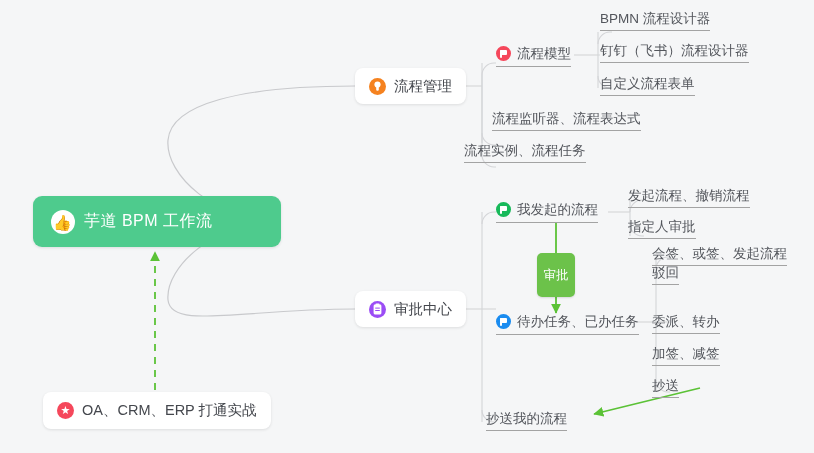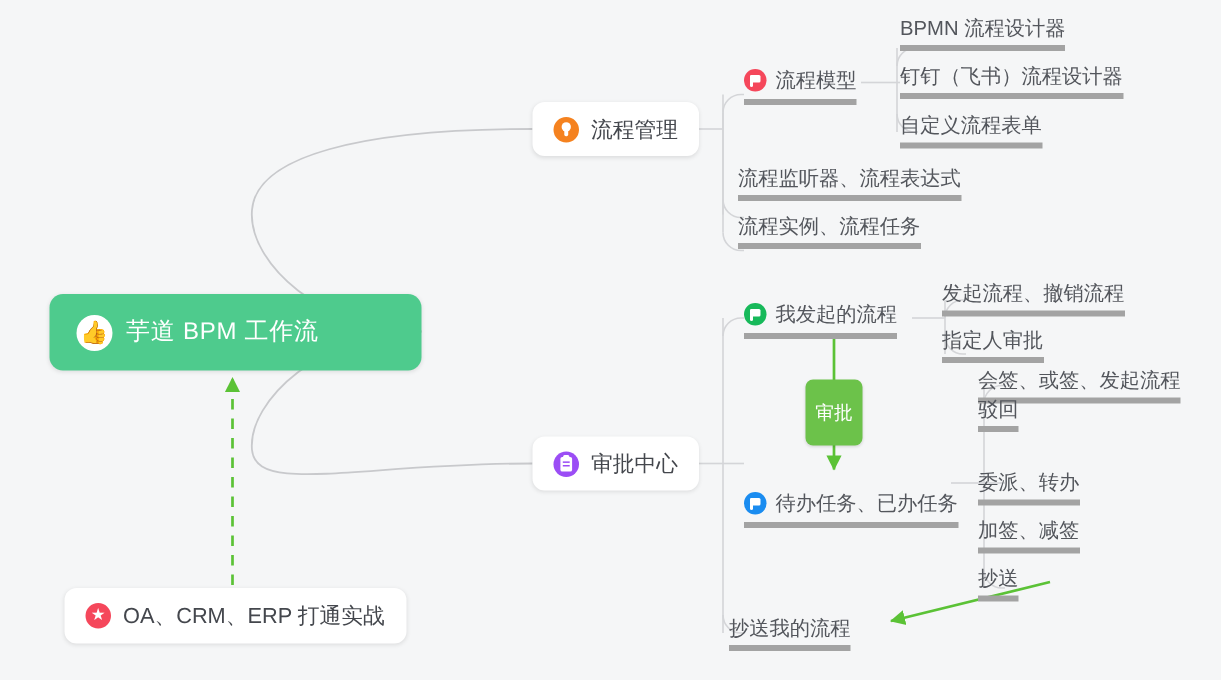--- a/index.html
+++ b/index.html
@@ -39,21 +39,21 @@
     display:flex;align-items:center;justify-content:center;
     color:#fff;font-size:12.5px;
     box-shadow:0 1px 2px rgba(0,0,0,.12);
   }
 
   
   .leaf{
     display:flex;align-items:flex-end;gap:6px;
     color:#53565c;font-size:13.5px;
     padding-bottom:3px;
-    border-bottom:4px solid #a3a3a3;
+    border-bottom:1px solid #a3a3a3;
     line-height:17px;
   }
   .leaf.flagged{align-items:center;padding-bottom:4px;}
   .leaf .txt{display:block;}
 
   
   .ic{flex:0 0 auto;display:inline-block;position:relative;}
 
   .ic-thumb{width:24px;height:24px;border-radius:50%;background:#ffffff;}
   .ic-thumb .g{
@@ -177,21 +177,21 @@
   <div class="node leaf" style="left:600px;top:42px;">
     <span class="txt">钉钉（飞书）流程设计器</span>
   </div>
   <div class="node leaf" style="left:600px;top:75px;">
     <span class="txt">自定义流程表单</span>
   </div>
 
   <div class="node leaf" style="left:492px;top:110px;">
     <span class="txt">流程监听器、流程表达式</span>
   </div>
-  <div class="node leaf" style="left:492px;top:142px;">
+  <div class="node leaf" style="left:464px;top:142px;">
     <span class="txt">流程实例、流程任务</span>
   </div>
 
   <div class="node card" style="left:355px;top:291px;">
     <span class="ic ic-round" style="background:#9b4df5;">
       <svg width="17" height="17" viewBox="0 0 17 17">
         <rect x="4.6" y="3.6" width="7.8" height="9.8" rx="1.3" fill="#fff"></rect>
         <rect x="6.4" y="2.4" width="4.2" height="2.2" rx="1" fill="#fff"></rect>
         <rect x="6.2" y="6.6" width="4.6" height="1" fill="#9b4df5"></rect>
         <rect x="6.2" y="9" width="4.6" height="1" fill="#9b4df5"></rect>
@@ -205,21 +205,21 @@
     <span class="txt">我发起的流程</span>
   </div>
 
   <div class="node leaf" style="left:628px;top:187px;">
     <span class="txt">发起流程、撤销流程</span>
   </div>
   <div class="node leaf" style="left:628px;top:218px;align-items:center;">
     <span class="txt">指定人审批</span>
   </div>
 
-  <div class="node leaf flagged" style="left:496px;top:327px;">
+  <div class="node leaf flagged" style="left:496px;top:313px;">
     <span class="ic ic-flag" style="background:#1a8cf0;"></span>
     <span class="txt">待办任务、已办任务</span>
   </div>
 
   <div class="node leaf" style="left:652px;top:245px;">
     <span class="txt">会签、或签、发起流程</span>
   </div>
   <div class="node leaf" style="left:652px;top:264px;">
     <span class="txt">驳回</span>
   </div>

